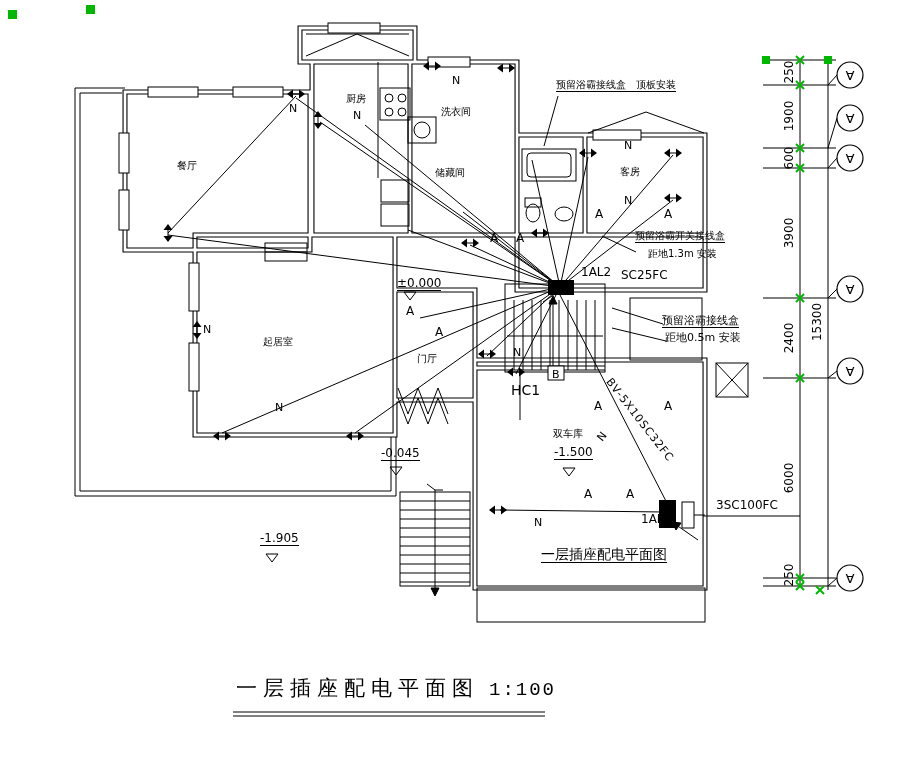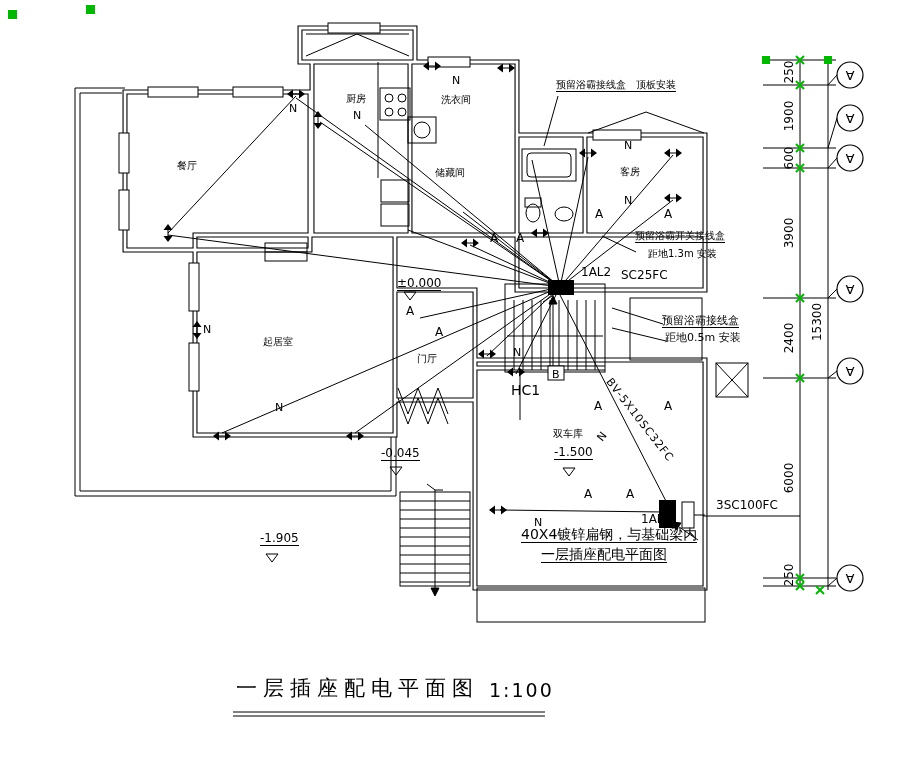--- a/index.html
+++ b/index.html
@@ -6,21 +6,21 @@
   #stage{position:relative;width:898px;height:757px;background:#fff;overflow:hidden;
          font-family:"DejaVu Sans",sans-serif;color:#000;}
   svg{position:absolute;left:0;top:0;}
   .t{position:absolute;white-space:nowrap;line-height:1;color:#000;}
   .fs11{font-size:11px}.fs12{font-size:12px}.fs13{font-size:10px}.fs14{font-size:14px}
   .ul{border-bottom:1px solid #000;padding-bottom:1px;}
   .dim{font-size:12px;transform:translate(-50%,-50%) rotate(-90deg);}
   .bub{font-size:13px;transform:translate(-50%,-50%) rotate(180deg);}
   .riser{font-size:11px;transform:translate(-50%,-50%) rotate(52deg);letter-spacing:1px;}
   .title{font-size:21px;letter-spacing:6px;}
-  .scale{font-size:19px;letter-spacing:2px;}
+  .scale{font-size:19px;letter-spacing:2px;font-family:Liberation Mono, monospace;}
 </style>
 </head>
 <body>
 
 <div id="stage">
 
 <svg width="898" height="757" viewBox="0 0 898 757">
   <defs>
     <g id="sock" fill="#000">
       <polygon points="-9,0 -3,-4.5 -3,4.5"></polygon>
@@ -166,34 +166,33 @@
   </g>
 
   <path d="M233,712 H545 M233,716 H545" stroke="#000" stroke-width="1"></path>
 </svg>
 
 <span class="t fs13 ul" style="left:556px;top:80px">预留浴霸接线盒　顶板安装</span>
 <span class="t fs13 ul" style="left:635px;top:231px">预留浴霸开关接线盒</span>
 <span class="t fs13" style="left:648px;top:249px">距地1.3m 安装</span>
 <span class="t fs11 ul" style="left:662px;top:315px">预留浴霸接线盒</span>
 <span class="t fs11" style="left:665px;top:332px">距地0.5m 安装</span>
-<span class="t fs14 ul" style="left:521px;top:527px">40X4镀锌扁钢，与基础梁内</span>
 <span class="t fs14 ul" style="left:541px;top:547px">一层插座配电平面图</span>
 
 <span class="t fs12" style="left:581px;top:266px">1AL2</span>
 <span class="t fs12" style="left:621px;top:269px">SC25FC</span>
 <span class="t fs12" style="left:641px;top:513px">1AL1</span>
 <span class="t fs14" style="left:511px;top:383px">HC1</span>
 <span class="t fs11" style="left:552px;top:369px">B</span>
 <span class="t fs12" style="left:716px;top:499px">3SC100FC</span>
 <span class="t riser" style="left:640px;top:420px">BV-5X10SC32FC</span>
 
 <span class="t fs13" style="left:177px;top:161px">餐厅</span>
 <span class="t fs13" style="left:346px;top:94px">厨房</span>
-<span class="t fs13" style="left:441px;top:95px">洗衣间</span>
+<span class="t fs13" style="left:441px;top:107px">洗衣间</span>
 <span class="t fs13" style="left:435px;top:168px">储藏间</span>
 <span class="t fs13" style="left:620px;top:167px">客房</span>
 <span class="t fs13" style="left:263px;top:337px">起居室</span>
 <span class="t fs13" style="left:417px;top:354px">门厅</span>
 <span class="t fs13" style="left:553px;top:429px">双车库</span>
 
 <span class="t fs12 ul" style="left:397px;top:277px">±0.000</span>
 <span class="t fs12 ul" style="left:381px;top:447px">-0.045</span>
 <span class="t fs12 ul" style="left:554px;top:446px">-1.500</span>
 <span class="t fs12 ul" style="left:260px;top:532px">-1.905</span>

